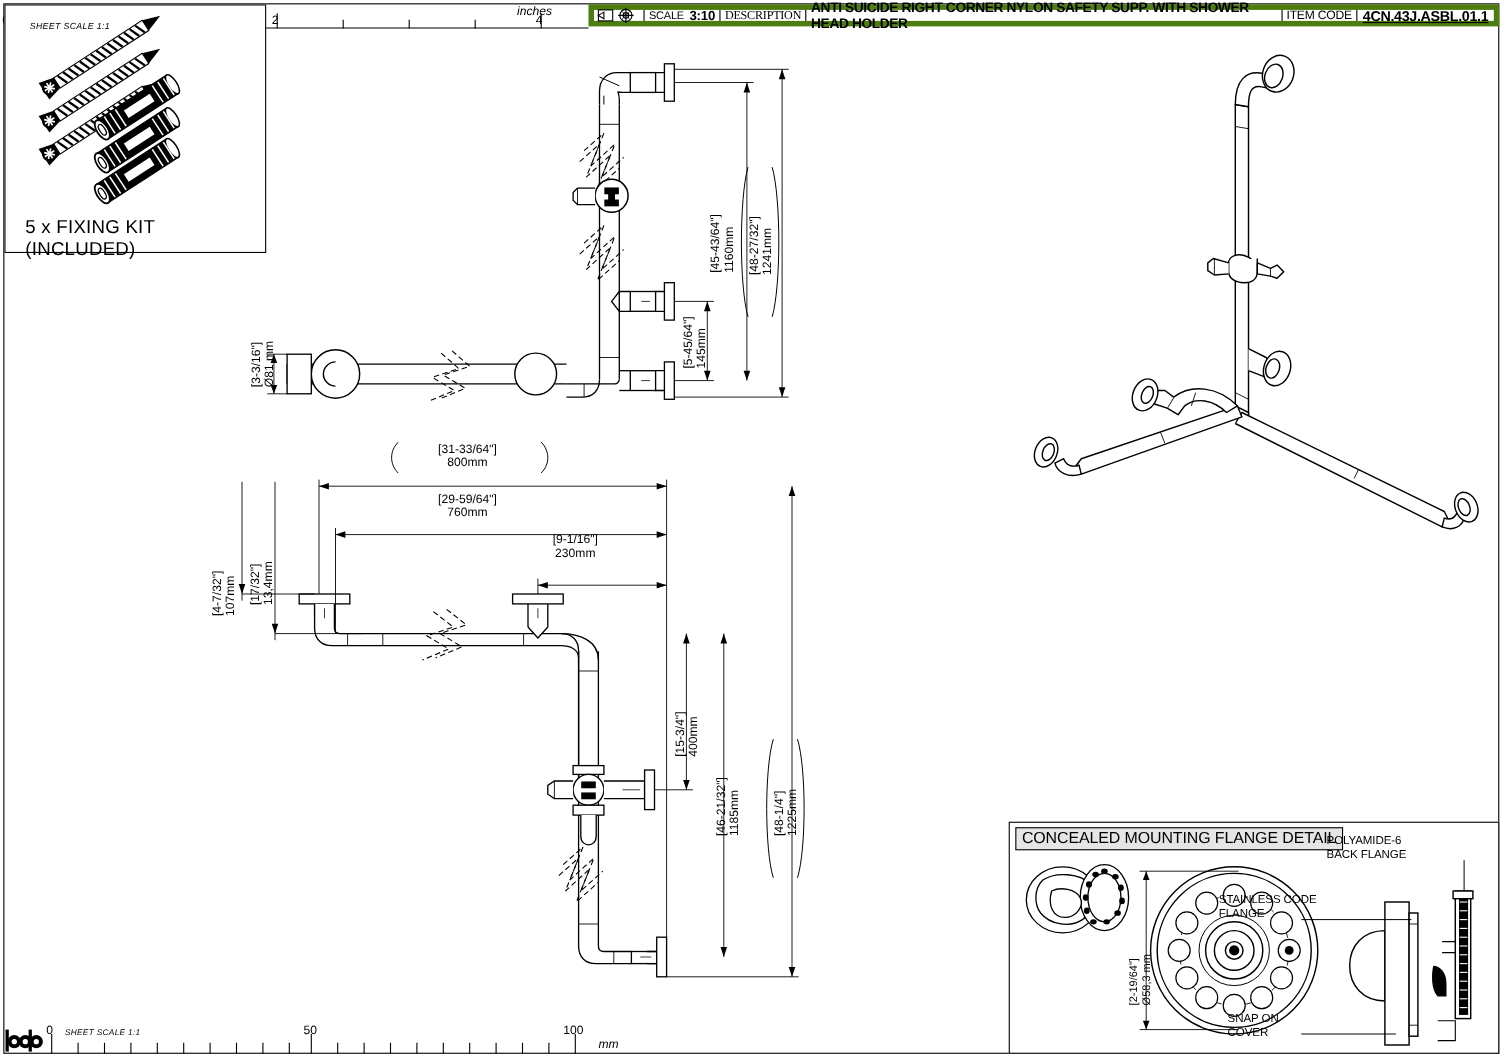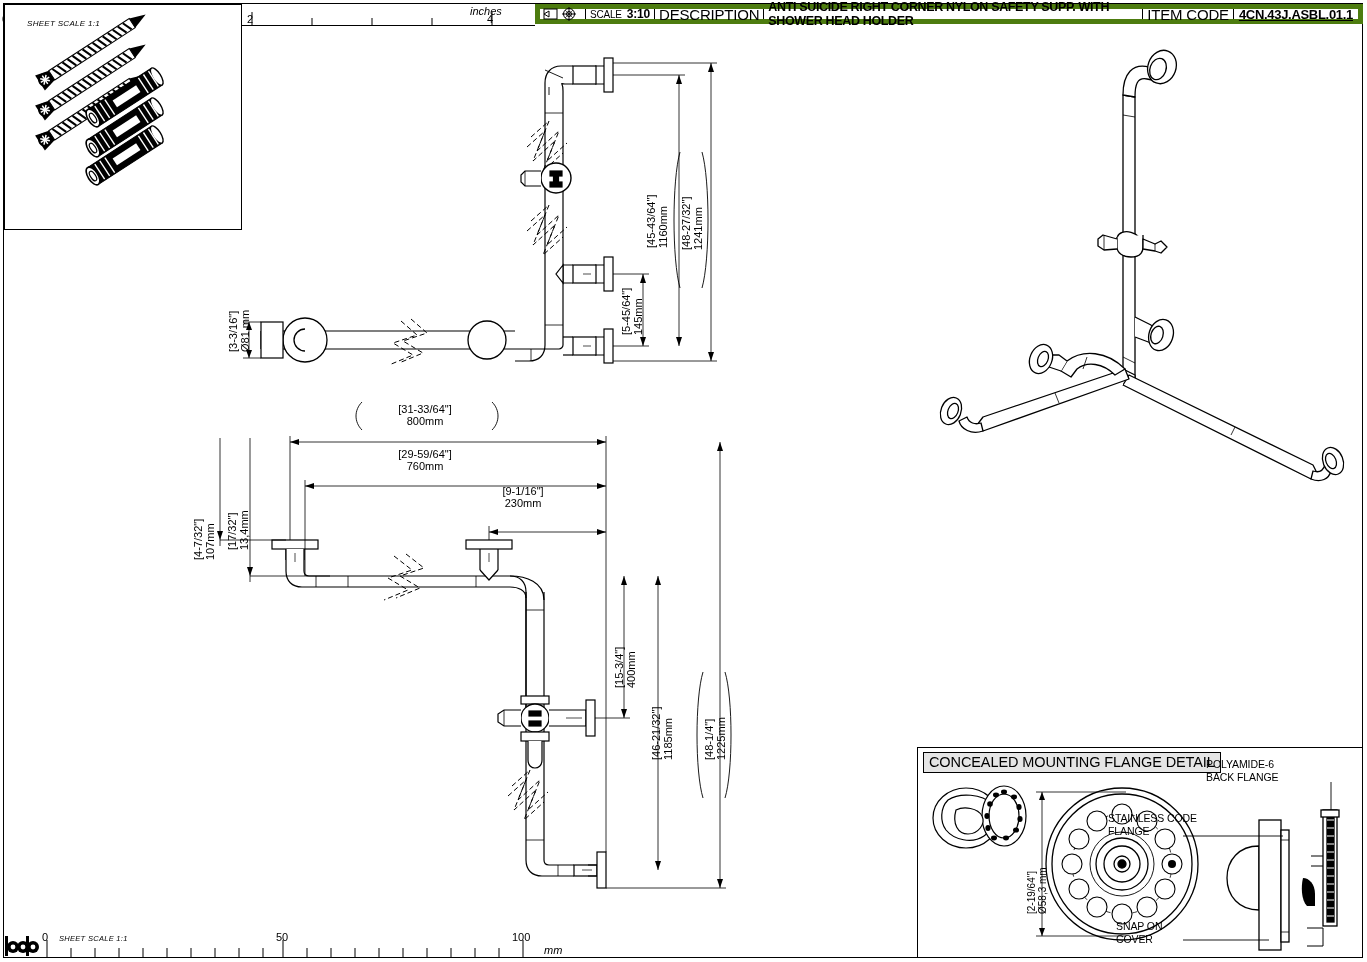--- a/index.html
+++ b/index.html
@@ -19,24 +19,24 @@
 
   
   .titleblock{position:absolute;left:535px;top:4px;width:828px;height:20px;
               border:5px solid #4d7c0f;box-sizing:border-box;display:flex;align-items:stretch;}
   .tb-cell{display:flex;align-items:center;border-right:1px solid #000;box-sizing:border-box;
            padding:0 4px;height:100%;}
   .tb-cell:last-child{border-right:none;text-decoration:underline;}
   .tb-proj{width:46px;justify-content:center;gap:2px;}
   .tb-scale{font-size:10px;letter-spacing:-.2px;}
   .tb-scale b{font-size:12px;font-weight:bold;margin-left:5px;}
-  .tb-desc-lbl{font-size:15px;letter-spacing:-.2px;}
+  .tb-desc-lbl{font-size:11px;letter-spacing:-.2px;font-family:Liberation Serif, serif;}
   .tb-desc-val{flex:1;justify-content:center;font-size:12.5px;font-weight:bold;
                letter-spacing:-.35px;}
-  .tb-item-lbl{font-size:15px;letter-spacing:-.2px;}
+  .tb-item-lbl{font-size:11px;letter-spacing:-.2px;}
   .tb-item-val{font-size:13px;font-weight:bold;letter-spacing:-.3px;padding:0 5px;}
 
   
   .proj-sym{display:block;}
 
   
   .fixkit{position:absolute;left:4px;top:4px;width:238px;height:226px;
           border:1px solid #000;box-sizing:border-box;background:#fff;}
   .fixkit-label{position:absolute;left:18px;top:192px;font-size:17px;letter-spacing:.2px;}
   .sheetscale-top{position:absolute;left:22px;top:14px;font-size:8px;font-style:italic;
@@ -268,20 +268,21 @@
               <line x1="14" y1="-9" x2="14" y2="9"></line>
             <line x1="20" y1="-9" x2="20" y2="9"></line>
               <line x1="60" y1="-9" x2="60" y2="9"></line>
             <line x1="66" y1="-9" x2="66" y2="9"></line>
               <line x1="72" y1="-9" x2="72" y2="9"></line>
           </g>
         </g>
       </g>
     </svg>
 
+    <span class="fixkit-label">5 x FIXING KIT (INCLUDED)</span>
   </div>
 
   <svg class="abs" style="left:215px;top:25px;" width="520" height="345">
     <g fill="none" stroke="#000" stroke-width="1.2">
 
       <rect x="389" y="33" width="9" height="34" fill="#fff"></rect>
       <path d="M380 41 L389 41 M380 59 L389 59"></path>
       <rect x="358" y="41" width="23" height="18" fill="#fff"></rect>
 
       <path d="M358 41 L346 41 C336 41 330 48 330 58 L330 70"></path>

